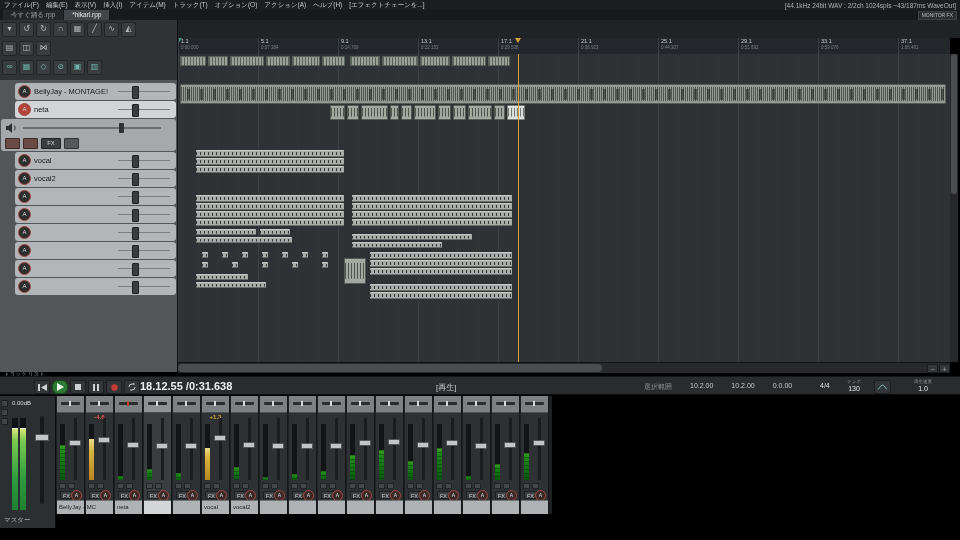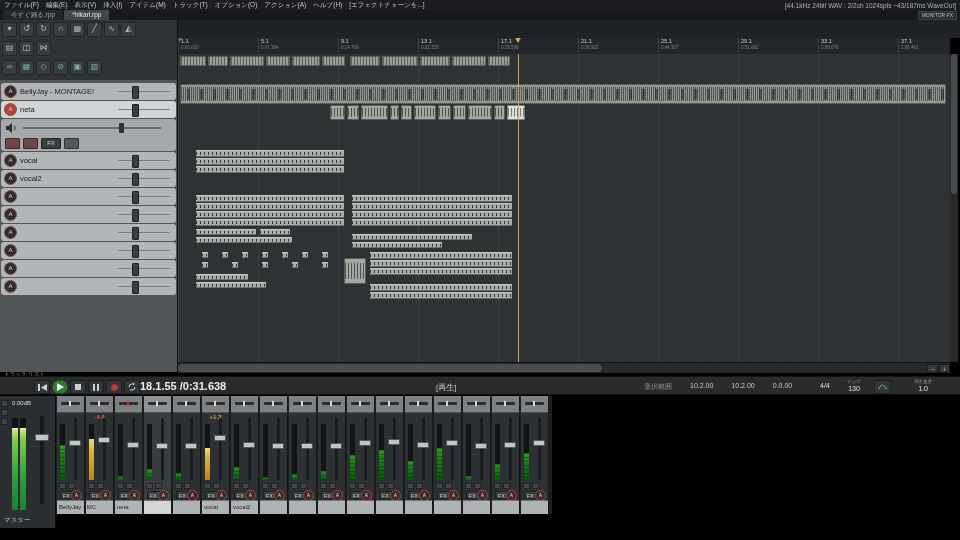--- a/index.html
+++ b/index.html
@@ -40,21 +40,21 @@
   .rbar{font-size:5.5px;line-height:7px;color:#c7d2d8;}
   .rtime{font-size:4.5px;line-height:6px;color:#76828a;}
   #ruler-start-marker{position:absolute;left:0;top:0;width:0;height:0;
         border-left:4px solid #3aa07a;border-bottom:6px solid transparent;}
   #ruler-cursor-marker{position:absolute;top:0;width:0;height:0;
         border-left:3px solid transparent;border-right:3px solid transparent;border-top:5px solid #d2a43e;}
 
   
   #track-panel{position:absolute;left:0;top:80px;width:178px;height:292px;background:#535658;
                border-right:1px solid #0e0f10;box-sizing:border-box;padding-top:3px;}
-  .trow{position:relative;height:17px;margin:0 1px 1px 1px;background:#b3b6b8;border-radius:3px;
+  .trow{position:relative;height:17px;margin:0 1px 1px 15px;background:#b3b6b8;border-radius:3px;
         display:flex;align-items:center;}
   .trow.sel{background:#d2d4d6;}
   .arm{width:11px;height:11px;border-radius:50%;background:#2b2d2f;border:1px solid #a04840;
        color:#d9dadb;font-size:6px;line-height:11px;text-align:center;margin:0 3px;flex:none;}
   .trow.sel .arm{background:#b04438;}
   .tname{flex:1;font-size:7.5px;color:#17191b;white-space:nowrap;overflow:hidden;}
   .tvol{position:absolute;right:6px;top:3px;width:52px;height:11px;}
   .tvol-line{position:absolute;top:5px;left:0;right:0;height:1px;background:#7c7f81;}
   .tvol-knob{position:absolute;left:14px;top:0;width:5px;height:11px;background:#3a3d3f;
              border:1px solid #1e2022;border-radius:1px;}
@@ -476,21 +476,21 @@
           </svg>
       </div>
       <div class="tbtn">
         <svg width="8" height="8" viewBox="0 0 8 8">
             <path d="M1 4a3 3 0 013-3h2" stroke="#cdd0d2" fill="none"></path>
             <path d="M7 4a3 3 0 01-3 3H2" stroke="#cdd0d2" fill="none"></path>
             <path d="M5 0l2 1l-2 1z" fill="#cdd0d2"></path>
           </svg>
       </div>
     </div>
-    <div id="ttime">18.1.55 /0:31.638</div>
+    <div id="ttime">18.12.55 /0:31.638</div>
     <div id="tstatus">[再生]</div>
     <div id="tsel">
       <span class="sl">選択範囲</span>
       <span>10.2.00</span>
       <span>10.2.00</span>
       <span>0.0.00</span>
     </div>
     <div id="tsig">4/4</div>
     <div id="ttempo" class="twoline">
       <div class="lbl">テンポ</div>

